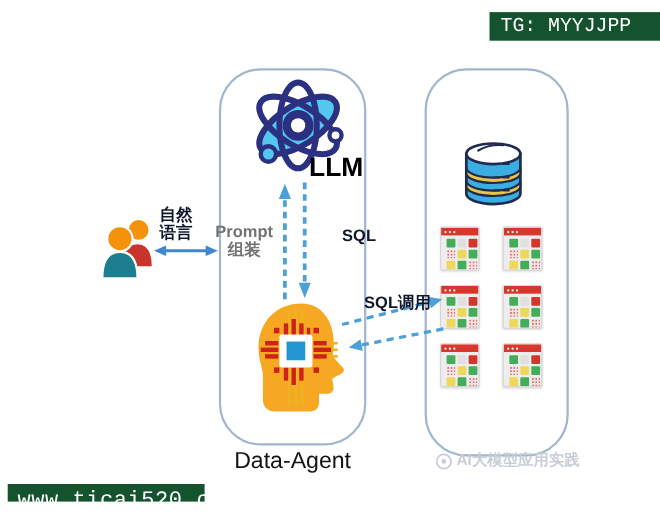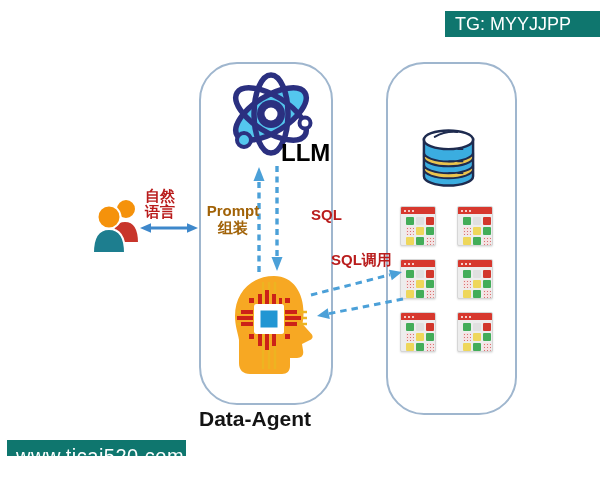--- a/index.html
+++ b/index.html
@@ -1,35 +1,35 @@
 <!DOCTYPE html>
 <html><head>
 <meta charset="utf-8">
 <style>
   html,body{margin:0;padding:0;background:#fff;}
   #canvas{position:relative;width:600px;height:480px;background:#ffffff;overflow:hidden;
           font-family:"Liberation Sans",sans-serif;}
   .abs{position:absolute;}
   
-  .badge{background:#0f766e;color:#ffffff;box-sizing:border-box;}
+  .badge{background:#14532d;color:#ffffff;box-sizing:border-box;font-family:Liberation Mono, monospace;}
   #tg-badge{left:445px;top:11px;width:155px;height:26px;font-size:18px;line-height:26px;padding-left:10px;}
   #site-badge{left:7px;top:440px;width:179px;height:16px;font-size:20px;line-height:32px;padding-left:9px;letter-spacing:.5px;}
   
   .panel{border:2px solid #9fb6ce;border-radius:38px;box-sizing:border-box;background:#fff;}
   #agent-panel{left:199px;top:62px;width:134px;height:343px;}
   #data-panel{left:386px;top:62px;width:131px;height:353px;}
   
-  .cjk{font-weight:bold;color:#b91c1c;font-size:15px;line-height:16px;text-align:center;white-space:nowrap;}
+  .cjk{font-weight:bold;color:#0f172a;font-size:15px;line-height:16px;text-align:center;white-space:nowrap;}
   #nl-label{left:136px;top:188px;width:48px;}
-  #prompt-label{left:204px;top:202px;width:58px;color:#a16207;line-height:17px;}
+  #prompt-label{left:193px;top:202px;width:58px;color:#737373;line-height:17px;}
   #sql-label{left:287px;top:207px;text-align:left;margin-left:24px;}
-  #sqlcall-label{left:331px;top:252px;text-align:right;}
+  #sqlcall-label{left:331px;top:268px;text-align:right;}
   #result-label{left:336px;top:318px;width:50px;line-height:16px;}
   #llm-label{left:281px;top:139px;font-size:24px;font-weight:bold;color:#000;}
-  #dataagent-label{left:199px;top:407px;width:134px;font-size:21px;font-weight:bold;color:#141414;}
+  #dataagent-label{left:199px;top:407px;width:134px;text-align:center;font-size:21px;font-weight:normal;color:#141414;}
   #watermark{left:396px;top:410px;display:flex;align-items:center;gap:4px;color:#c7ced7;font-size:14px;font-weight:bold;}
   
   #tables-grid{left:400px;top:206px;display:grid;grid-template-columns:repeat(2,36px);column-gap:21px;row-gap:13px;}
   .tbl{width:36px;height:40px;background:#ededed;border:1px solid #d6d6d6;border-radius:2px;overflow:hidden;
        box-shadow:0 1px 2px rgba(0,0,0,.12);box-sizing:border-box;}
   .tbl-hdr{height:7px;background:#d7382e;position:relative;}
   .tbl-hdr::before{content:"";position:absolute;left:3px;top:2.5px;width:2px;height:2px;border-radius:50%;
        background:#fff;box-shadow:4px 0 0 #fff,8px 0 0 #fff;}
   .tbl-grid{display:grid;grid-template-columns:repeat(3,8px);grid-auto-rows:8px;gap:2px;padding:3px 5px;}
   .cell{border-radius:1px;}
@@ -238,14 +238,21 @@
         <polygon points="0,0 -12,-5.5 -12,5.5" fill="#4ba0d8"></polygon>
       </g>
     <line x1="100" y1="37" x2="26" y2="51.6" stroke="#4ba0d8" stroke-width="3" stroke-dasharray="6.5 5"></line>
     <g transform="translate(14,54) rotate(169)">
         <polygon points="0,0 -12,-5.5 -12,5.5" fill="#4ba0d8"></polygon>
       </g>
   </svg>
 
   <div class="abs cjk" id="sqlcall-label">SQL调用</div>
 
+  <div class="abs" id="watermark">
+    <svg width="15" height="15" viewBox="0 0 15 15">
+      <circle cx="7.5" cy="7.5" r="6.5" fill="none" stroke="#c7ced7" stroke-width="1.6"></circle>
+      <circle cx="7.5" cy="7.5" r="2.2" fill="#c7ced7"></circle>
+    </svg>
+    <span>AI大模型应用实践</span>
+  </div>
 
 </div>
 
 </body></html>

